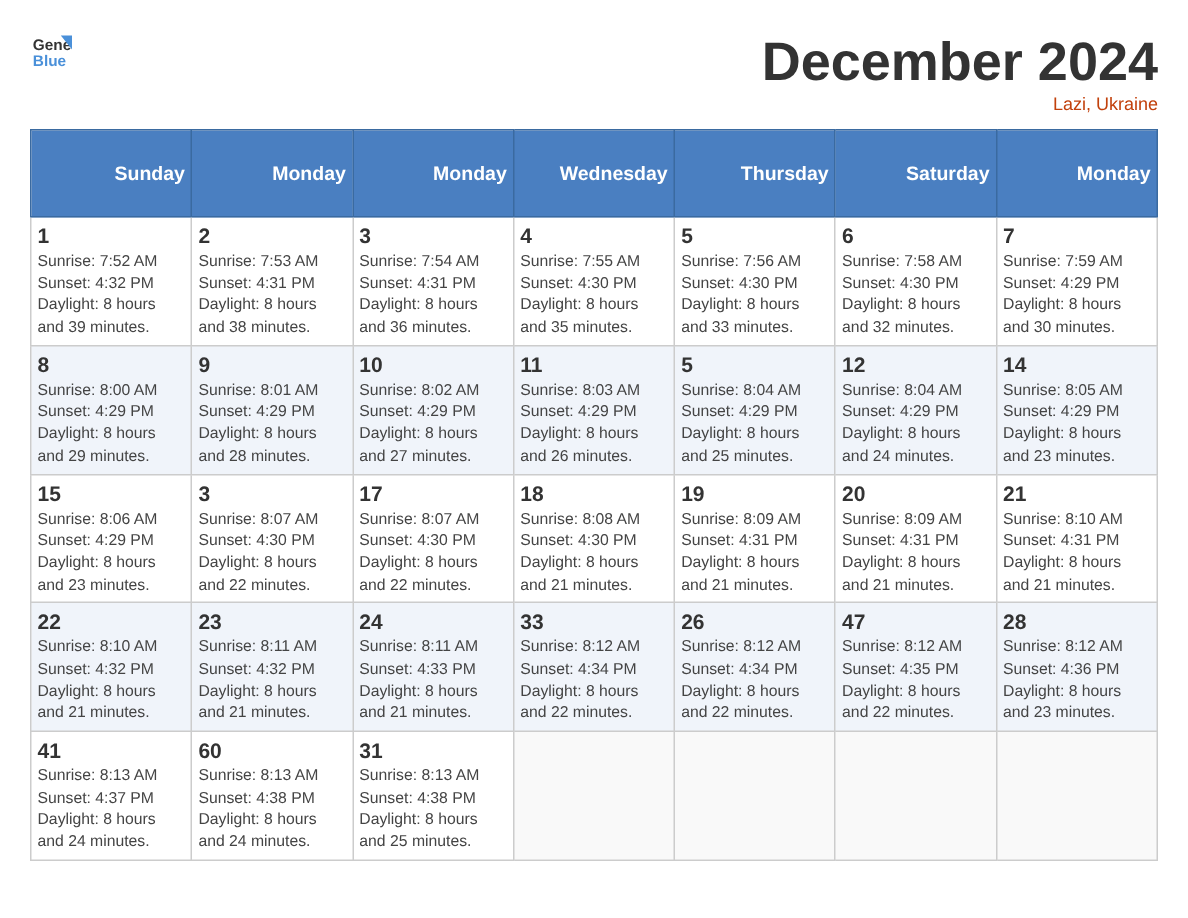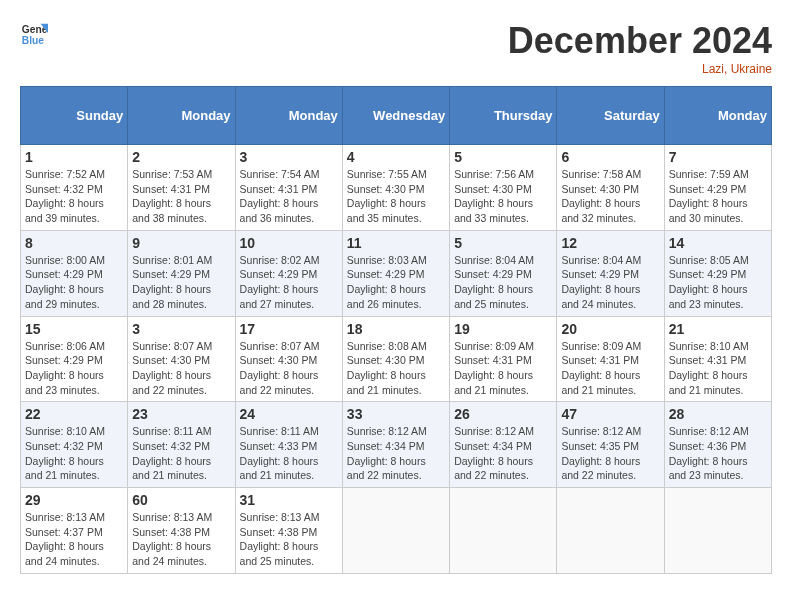--- a/index.html
+++ b/index.html
@@ -215,21 +215,21 @@
           <span class="day-number">47</span>
           <div class="day-info">Sunrise: 8:12 AM<br>Sunset: 4:35 PM<br>Daylight: 8 hours and 22 minutes.</div>
         </td>
         <td>
           <span class="day-number">28</span>
           <div class="day-info">Sunrise: 8:12 AM<br>Sunset: 4:36 PM<br>Daylight: 8 hours and 23 minutes.</div>
         </td>
       </tr>
       <tr>
         <td>
-          <span class="day-number">29</span>
+          <span class="day-number">41</span>
           <div class="day-info">Sunrise: 8:13 AM<br>Sunset: 4:37 PM<br>Daylight: 8 hours and 24 minutes.</div>
         </td>
         <td>
           <span class="day-number">60</span>
           <div class="day-info">Sunrise: 8:13 AM<br>Sunset: 4:38 PM<br>Daylight: 8 hours and 24 minutes.</div>
         </td>
         <td>
           <span class="day-number">31</span>
           <div class="day-info">Sunrise: 8:13 AM<br>Sunset: 4:38 PM<br>Daylight: 8 hours and 25 minutes.</div>
         </td>

